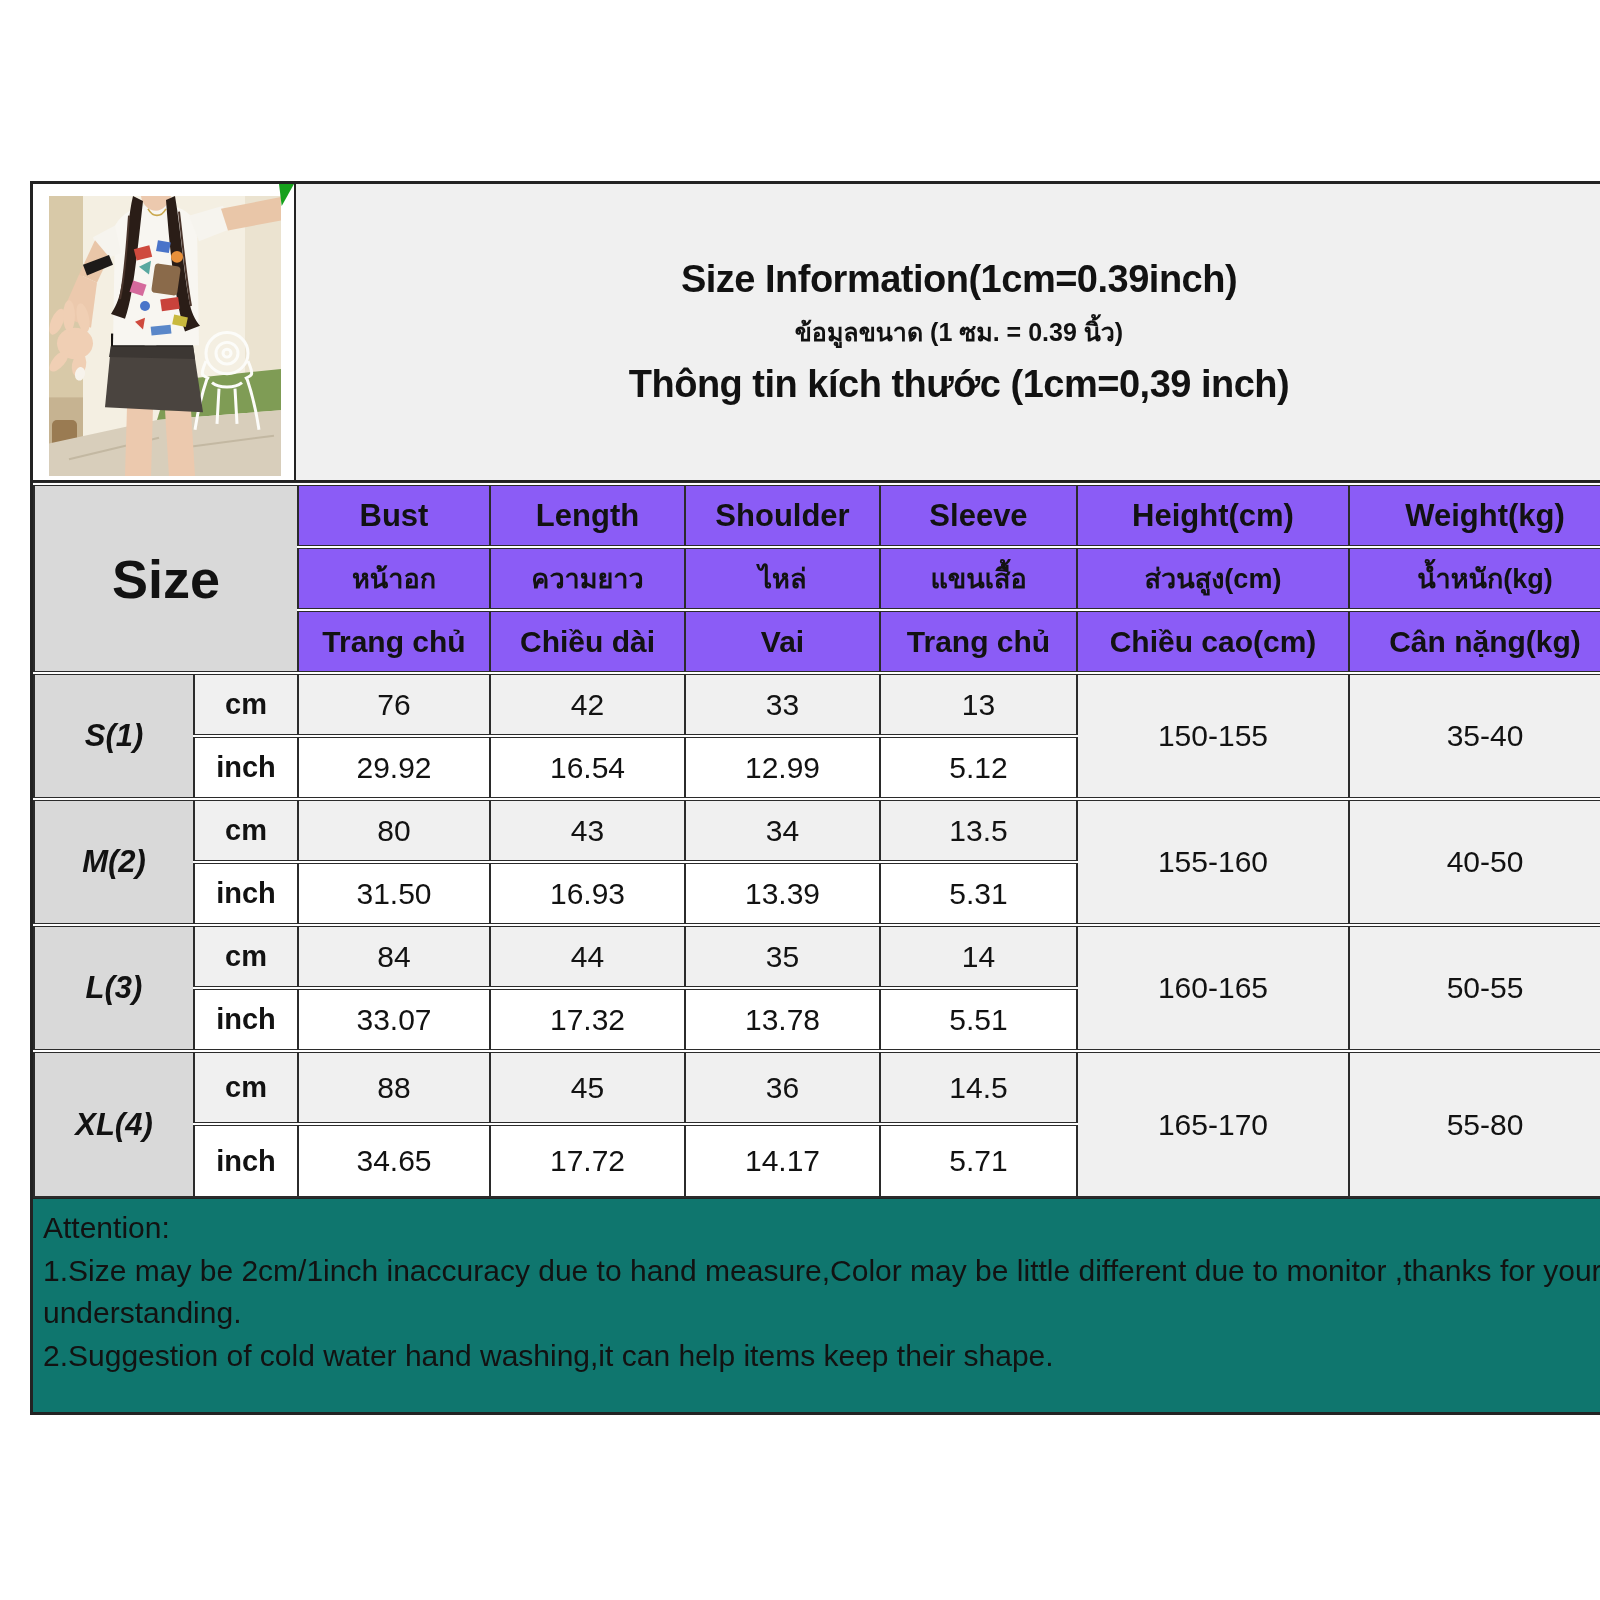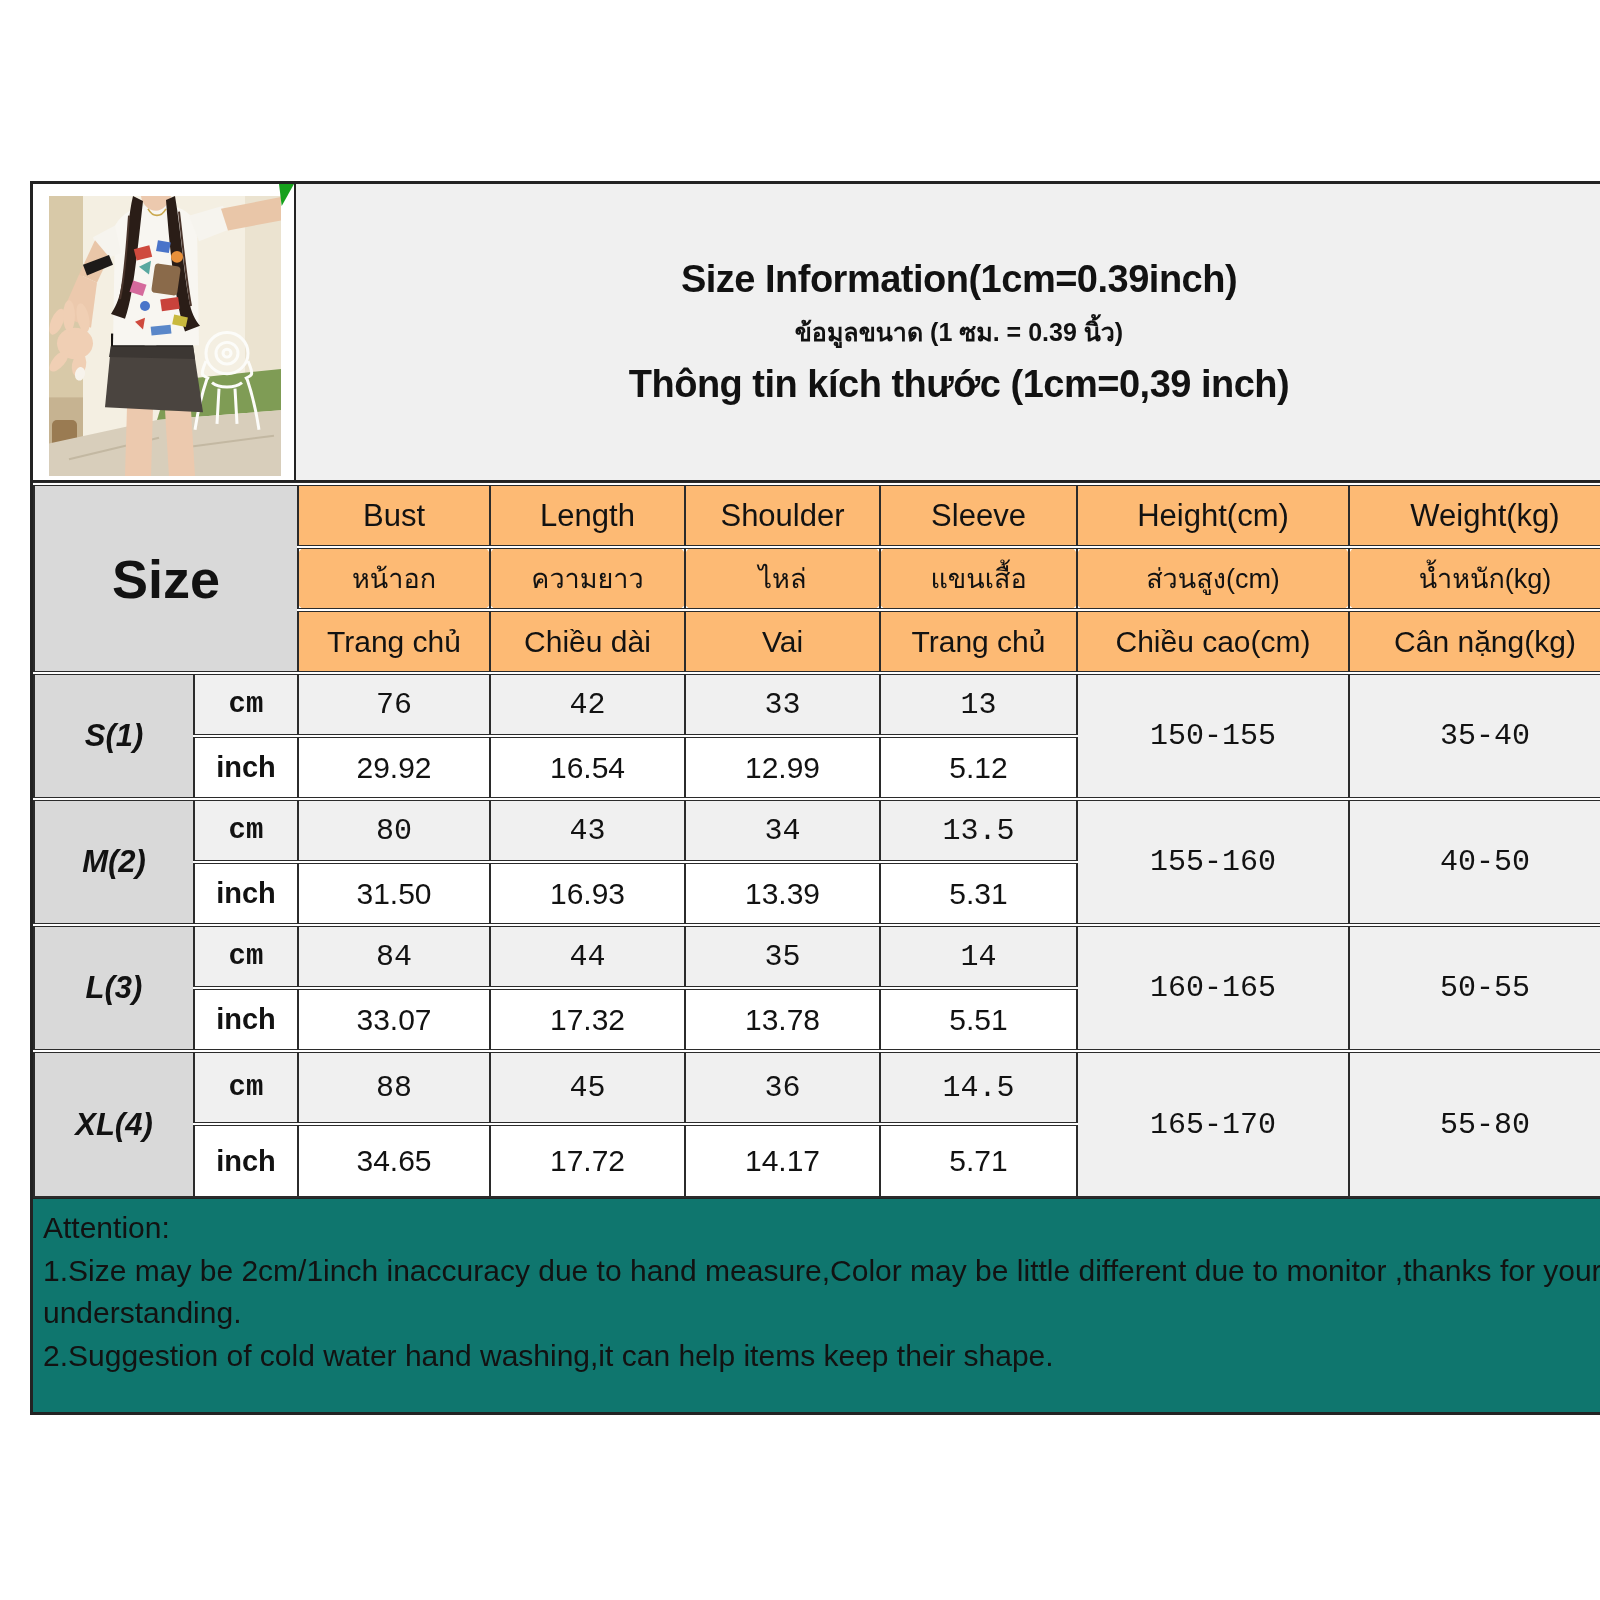--- a/index.html
+++ b/index.html
@@ -8,24 +8,24 @@
   .top-band{display:flex;height:296px;border-bottom:2px solid #232323;}
   .photo-cell{width:263px;min-width:263px;border-right:2px solid #232323;background:#fff;position:relative;padding:12px 13px 4px 16px;box-sizing:border-box;}
   .photo-cell svg{width:100%;height:100%;display:block;}
   .ribbon{position:absolute;right:0;top:0;width:15px;height:22px;background:#16a11c;clip-path:polygon(0 0,100% 0,18% 100%);}
   .title-cell{flex:1;background:#f0f0f0;display:flex;flex-direction:column;justify-content:center;align-items:center;gap:11px;}
   .t1,.t3{font-size:38px;font-weight:bold;letter-spacing:-0.5px;}
   .t2{font-size:25px;font-weight:bold;}
   table{border-collapse:collapse;width:100%;table-layout:fixed;}
   td{border:2px solid #2b2b2b;text-align:center;vertical-align:middle;overflow:hidden;padding:0;}
   tbody td{border-top:4px double #2b2b2b;}
-  .hdr{background:#fdba74;font-weight:normal;}
-  .light{background:#f0f0f0;font-family:Liberation Mono, monospace;}
+  .hdr{background:#8b5cf6;font-weight:bold;}
+  .light{background:#f0f0f0;}
   .en{font-size:31px;}
-  .th{font-size:27px;border-radius:9px;}
+  .th{font-size:27px;}
   .vi{font-size:30px;}
   .size-corner{background:#d9d9d9;font-size:54px;font-weight:bold;}
   .size-label{background:#d9d9d9;font-size:31px;font-weight:bold;font-style:italic;}
   .unit{font-size:29px;font-weight:bold;}
   .val{font-size:30px;}
   tr.hrow{height:63px;}
   tr.brow{height:63px;}
   tr.xlrow{height:73px;}
   .attention{height:214px;background:#0f766e;border-top:1px solid #232323;box-sizing:border-box;padding:8px 10px;font-size:30px;line-height:1.42;text-align:left;}
 </style>

